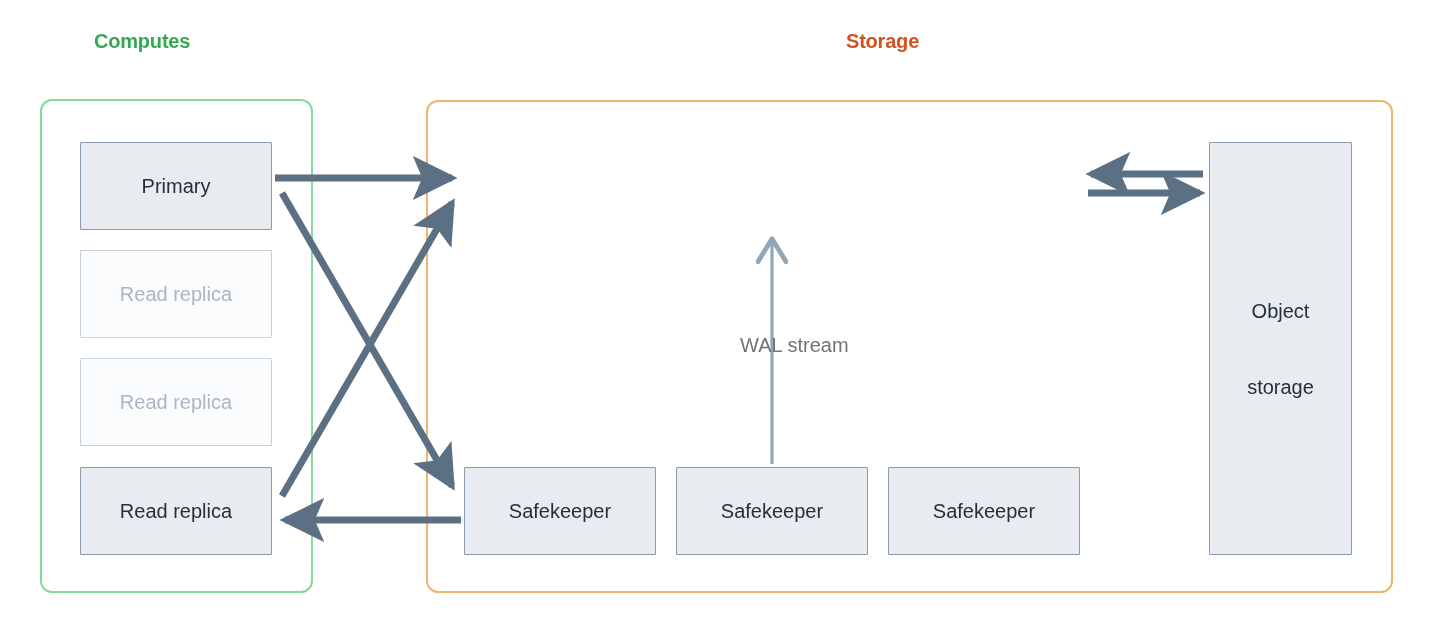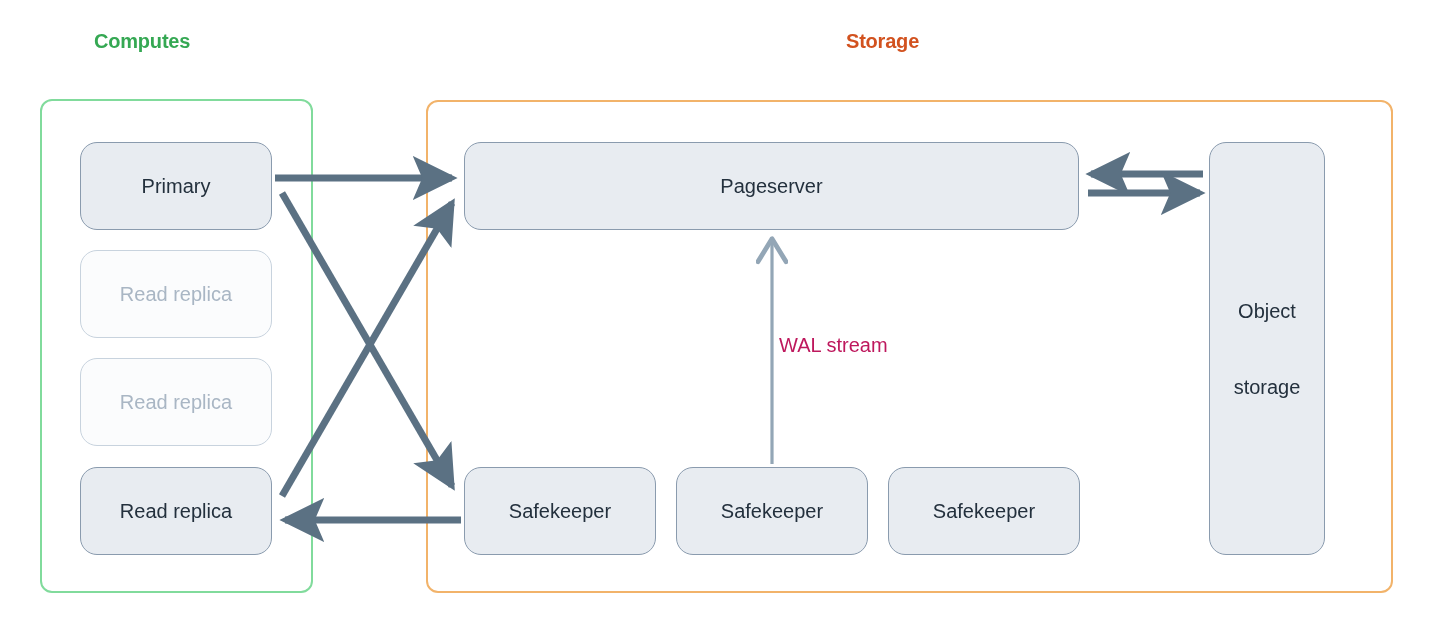--- a/index.html
+++ b/index.html
@@ -45,21 +45,21 @@
   #storage-box {
     left: 426px; top: 100px;
     width: 967px; height: 493px;
     border: 2px solid #f2b36a;
   }
 
   
   .node {
     position: absolute;
     box-sizing: border-box;
-    border-radius: 17px;
+    border-radius: 1px;
     background: #e8ecf1;
     border: 1.6px solid #8a9bae;
     color: #23303d;
     font-size: 20px;
     display: flex;
     align-items: center;
     justify-content: center;
     text-align: center;
     line-height: 1.9;
   }
@@ -74,41 +74,41 @@
   #node-read-replica-2{ left: 80px;  top: 358px; width: 192px; height: 88px; }
   #node-read-replica-3{ left: 80px;  top: 467px; width: 192px; height: 88px; }
 
   #node-pageserver    { left: 464px; top: 142px; width: 615px; height: 88px; }
 
   #node-safekeeper-1  { left: 464px; top: 467px; width: 192px; height: 88px; }
   #node-safekeeper-2  { left: 676px; top: 467px; width: 192px; height: 88px; }
   #node-safekeeper-3  { left: 888px; top: 467px; width: 192px; height: 88px; }
 
   #node-object-storage{
-    left: 1209px; top: 142px; width: 116px; height: 413px;
+    left: 1209px; top: 142px; width: 143px; height: 413px;
     flex-direction: column;
     justify-content: center;
   }
   #node-object-storage .os-line { display: block; }
   #node-object-storage .os-line.first { margin-bottom: 38px; }
 
   
   #connectors {
     position: absolute;
     left: 0; top: 0;
     width: 1432px; height: 634px;
     pointer-events: none;
   }
 
   
   #wal-stream-label {
     position: absolute;
-    left: 779px; top: 334px;
+    left: 740px; top: 334px;
     font-size: 20px;
-    color: #be185d;
+    color: #737373;
     white-space: nowrap;
   }
 </style>
 </head>
 <body>
 
 <div id="diagram">
 
   <div id="computes-title" class="group-title">Computes</div>
 
@@ -119,21 +119,20 @@
   <div id="storage-box" class="group-box"></div>
 
   <div id="node-primary" class="node">Primary</div>
 
   <div id="node-read-replica-1" class="node muted">Read replica</div>
 
   <div id="node-read-replica-2" class="node muted">Read replica</div>
 
   <div id="node-read-replica-3" class="node">Read replica</div>
 
-  <div id="node-pageserver" class="node">Pageserver</div>
 
   <div id="node-safekeeper-1" class="node">Safekeeper</div>
 
   <div id="node-safekeeper-2" class="node">Safekeeper</div>
 
   <div id="node-safekeeper-3" class="node">Safekeeper</div>
 
   <div id="node-object-storage" class="node">
     <span class="os-line first">Object</span>
     <span class="os-line">storage</span>

